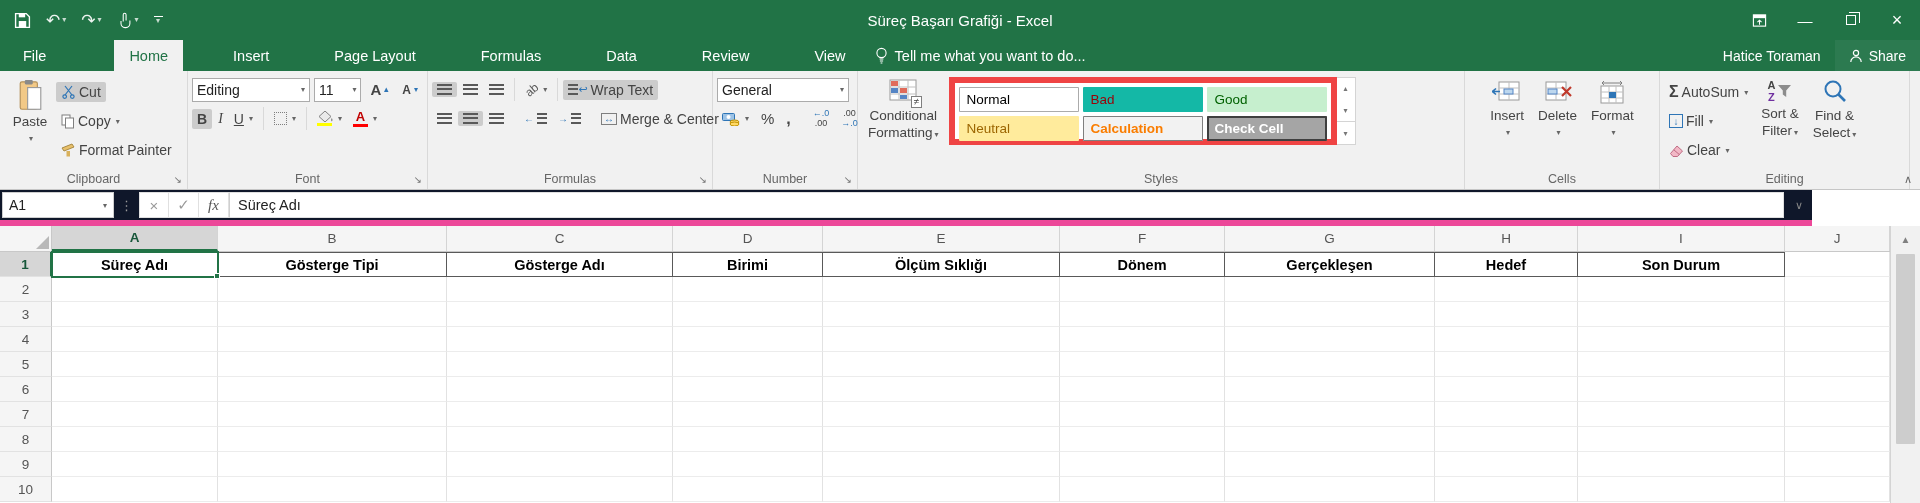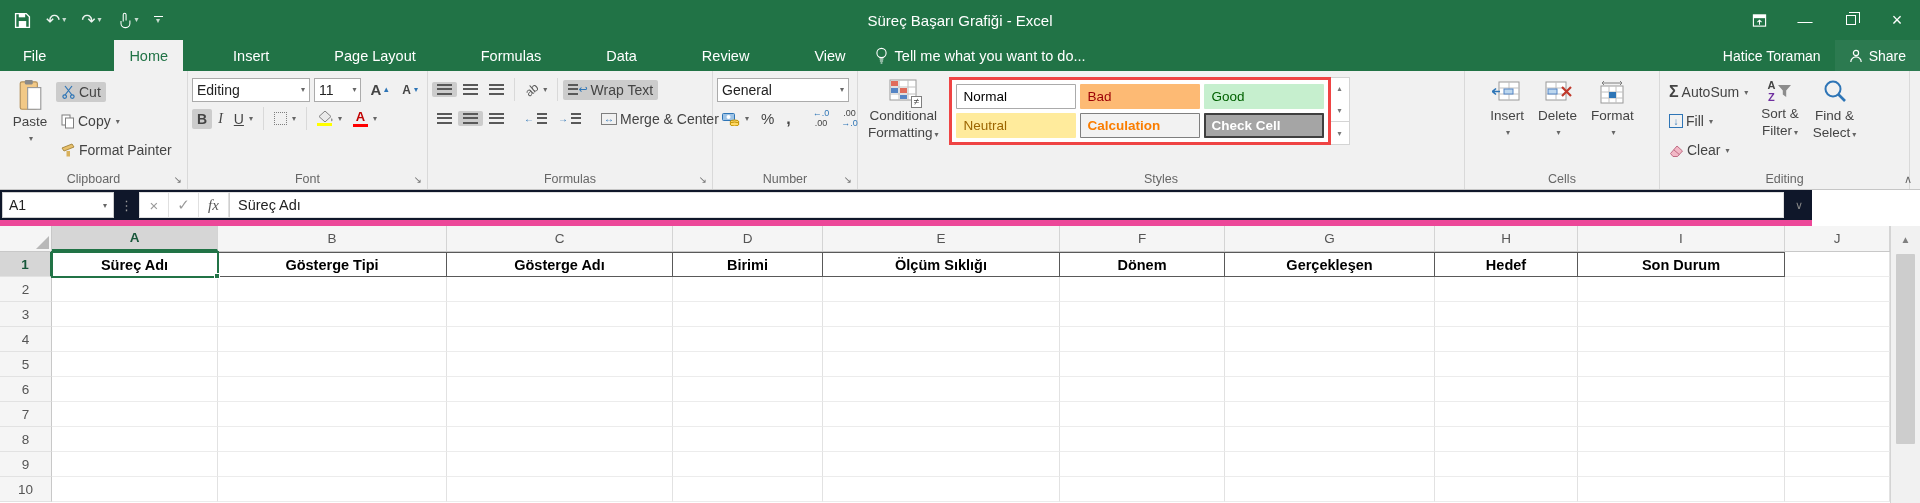--- a/index.html
+++ b/index.html
@@ -56,21 +56,21 @@
   .bars { width:15px; height:11px;
     background:repeating-linear-gradient(to bottom,#595959 0 2px,transparent 2px 4.5px); }
   .two-line { font-size:9px; line-height:1.1; color:#444; text-align:center; }
   .glyphA { font-size:15px; font-weight:bold; color:#444; position:relative; }
   .colorbar { display:block; width:15px; height:3px; margin-top:1px; }
   .borderbox { width:13px; height:13px; border:1px dotted #7f7f7f; }
   .stylecell { width:120px; height:25px; display:flex; align-items:center; padding:0 8px;
     font-size:13.5px; border-radius:1px; }
   .selcell { box-shadow:inset 0 0 0 1px #ababab, 0 0 0 2px #9a9a9a; background:#fff; }
   #gallery { display:grid; grid-template-columns:repeat(3,120px); grid-auto-rows:25px;
-    gap:4px; background:#fff; border:3px solid #ef4444; padding:4px; align-content:start; }
+    gap:4px; background:#fff; border:6px solid #ef4444; padding:4px; align-content:start; }
   #galscroll { width:19px; border:1px solid #d4d4d4; border-left:none; background:#fff;
     display:flex; flex-direction:column; }
   #galscroll span { flex:1; display:flex; align-items:center; justify-content:center;
     font-size:8px; color:#777; }
   #galscroll span:last-child { border-top:1px solid #d4d4d4; }
   #collapse-ribbon { position:absolute; right:8px; bottom:3px; font-size:11px; color:#666; }
 
   
   #fbar { position:absolute; left:0; top:190px; width:1812px; height:36px; background:#0f172a;
     border-bottom:6px solid #ec4899; display:flex; align-items:center; }
@@ -404,21 +404,21 @@
               <rect x="3" y="9" width="7" height="5" fill="#5585c5"></rect>
               <rect x="12" y="16" width="7" height="4" fill="#5585c5"></rect>
             </svg>
           <span style="position:absolute;right:-4px;bottom:-3px;background:#fff;border:1px solid #7f7f7f;font-size:10px;line-height:1;padding:0 2px">≠</span>
         </span>
         <span><span>Conditional</span><br><span>Formatting</span><span class="dd">▾</span></span>
       </div>
       <div style="display:flex;margin-top:2px;height:68px;">
         <div id="gallery">
             <div class="stylecell selcell" style="background: rgb(255, 255, 255); color: rgb(0, 0, 0); box-shadow: rgb(171, 171, 171) 0px 0px 0px 1px inset;">Normal</div>
-            <div class="stylecell" style="background: #fdba74; color: rgb(156, 0, 6);">Bad</div>
+            <div class="stylecell" style="background: #14b8a6; color: rgb(156, 0, 6);">Bad</div>
             <div class="stylecell" style="background: rgb(198, 239, 206); color: rgb(0, 97, 0);">Good</div>
             <div class="stylecell" style="background: rgb(255, 235, 156); color: rgb(156, 101, 0);">Neutral</div>
             <div class="stylecell" style="background: rgb(242, 242, 242); color: rgb(250, 125, 0); font-weight: bold; box-shadow: rgb(127, 127, 127) 0px 0px 0px 1px inset;">Calculation</div>
             <div class="stylecell" style="background: rgb(165, 165, 165); color: rgb(255, 255, 255); font-weight: bold; box-shadow: rgb(63, 63, 63) 0px 0px 0px 2px inset;">Check Cell</div>
           </div>
         <div id="galscroll">
           <span>▴</span>
           <span>▾</span>
           <span>▾</span>
         </div>

